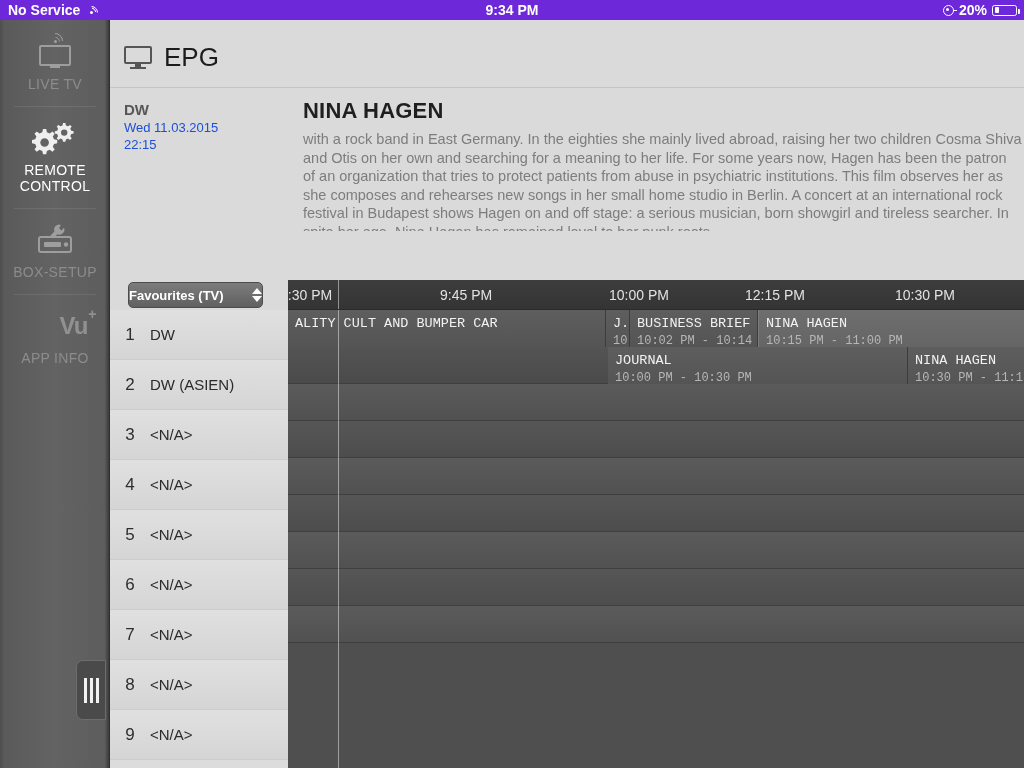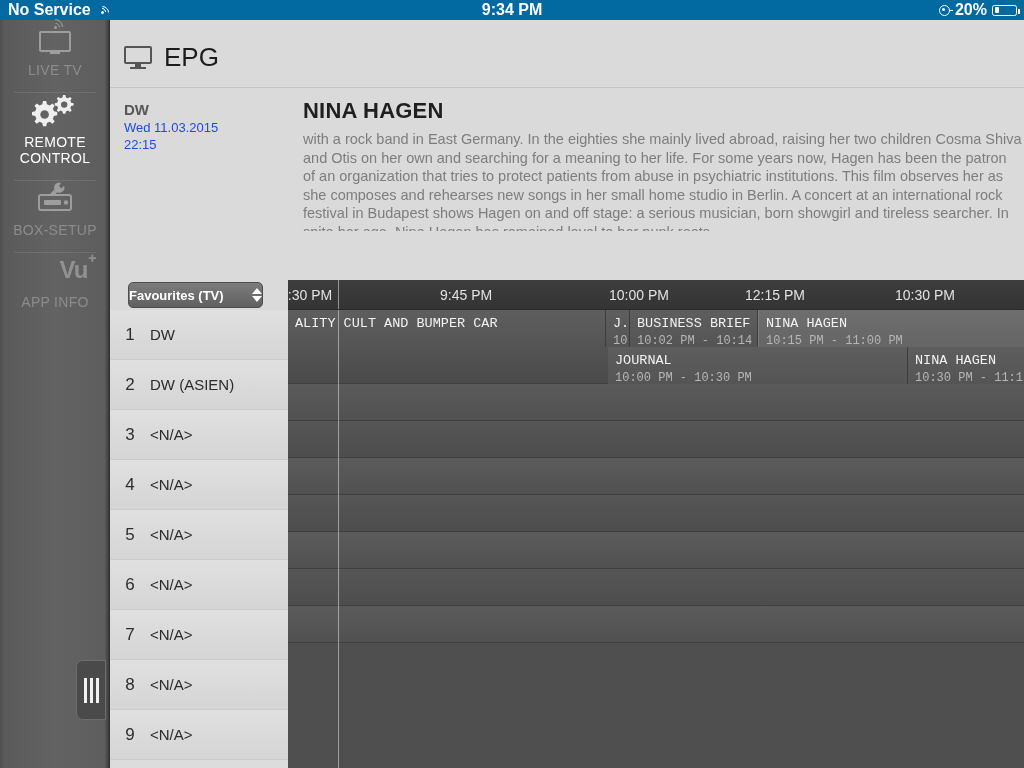--- a/index.html
+++ b/index.html
@@ -7,21 +7,21 @@
     width:1024px; height:768px; overflow:hidden;
     background:#000;
     font-family:"Liberation Sans", sans-serif;
     -webkit-font-smoothing:antialiased;
   }
   #screen{ position:relative; width:1024px; height:768px; overflow:hidden; background:#d8d8d8; }
 
   
   #statusbar{
     position:absolute; left:0; top:0; width:1024px; height:20px;
-    background:#0369a1; color:#fff; font-size:16px; font-weight:bold;
+    background:#6d28d9; color:#fff; font-size:14px; font-weight:bold;
     display:flex; align-items:center;
   }
   .sb-left{ position:absolute; left:8px; display:flex; align-items:center; gap:5px; }
   .sb-center{ position:absolute; left:0; width:1024px; text-align:center; }
   .sb-right{ position:absolute; right:7px; display:flex; align-items:center; gap:5px; }
   .wifi-icon{ display:inline-block; width:13px; height:11px; position:relative; }
   .wifi-icon i{ position:absolute; border:1.4px solid #fff; border-bottom-color:transparent;
      border-left-color:transparent; border-right-color:transparent; border-radius:50%; }
   .wifi-icon i:nth-child(1){ width:13px;height:13px; left:0; top:1px; transform:rotate(45deg); }
   .wifi-icon i:nth-child(2){ width:8px;height:8px; left:2.5px; top:3.5px; transform:rotate(45deg); }
@@ -36,21 +36,21 @@
   .battery::after{ content:""; position:absolute; right:-3.5px; top:3px; width:2px;height:5px;
       background:#fff; border-radius:0 1px 1px 0; }
   .battery .fill{ position:absolute; left:1.5px; top:1.5px; height:6px; background:#fff; border-radius:1px; }
 
   
   #sidebar{
     position:absolute; left:0; top:20px; width:110px; height:748px;
     background:linear-gradient(to right,#4e4e4e 0%,#5a5a5a 4%,#636363 50%,#5d5d5d 96%,#3a3a3a 100%);
     border-right:1px solid #2f2f2f;
   }
-  .side-item{ width:110px; text-align:center; position:relative; }
+  .side-item{ width:110px; padding-top:14px; text-align:center; position:relative; }
   .side-item + .side-item::before{
     content:""; position:absolute; left:14px; right:14px; top:0; height:1px; background:rgba(255,255,255,.09);
   }
   .side-label{ font-size:14px; line-height:16px; letter-spacing:.3px; padding-bottom:14px; padding-top:6px; }
   .side-item.dim .side-label{ color:#8c8c8c; }
   .side-item.dim .side-ico{ opacity:.55; }
   .side-item.active .side-label{ color:#fff; }
   .side-ico{ height:36px; display:flex; align-items:center; justify-content:center; color:#eaeaea; }
 
   

